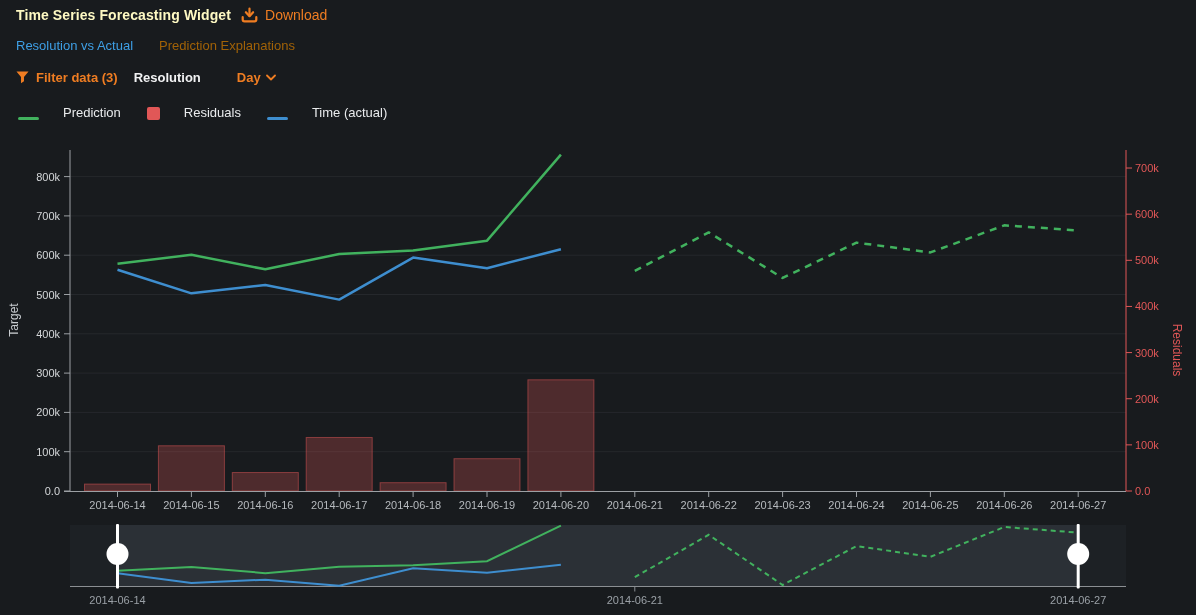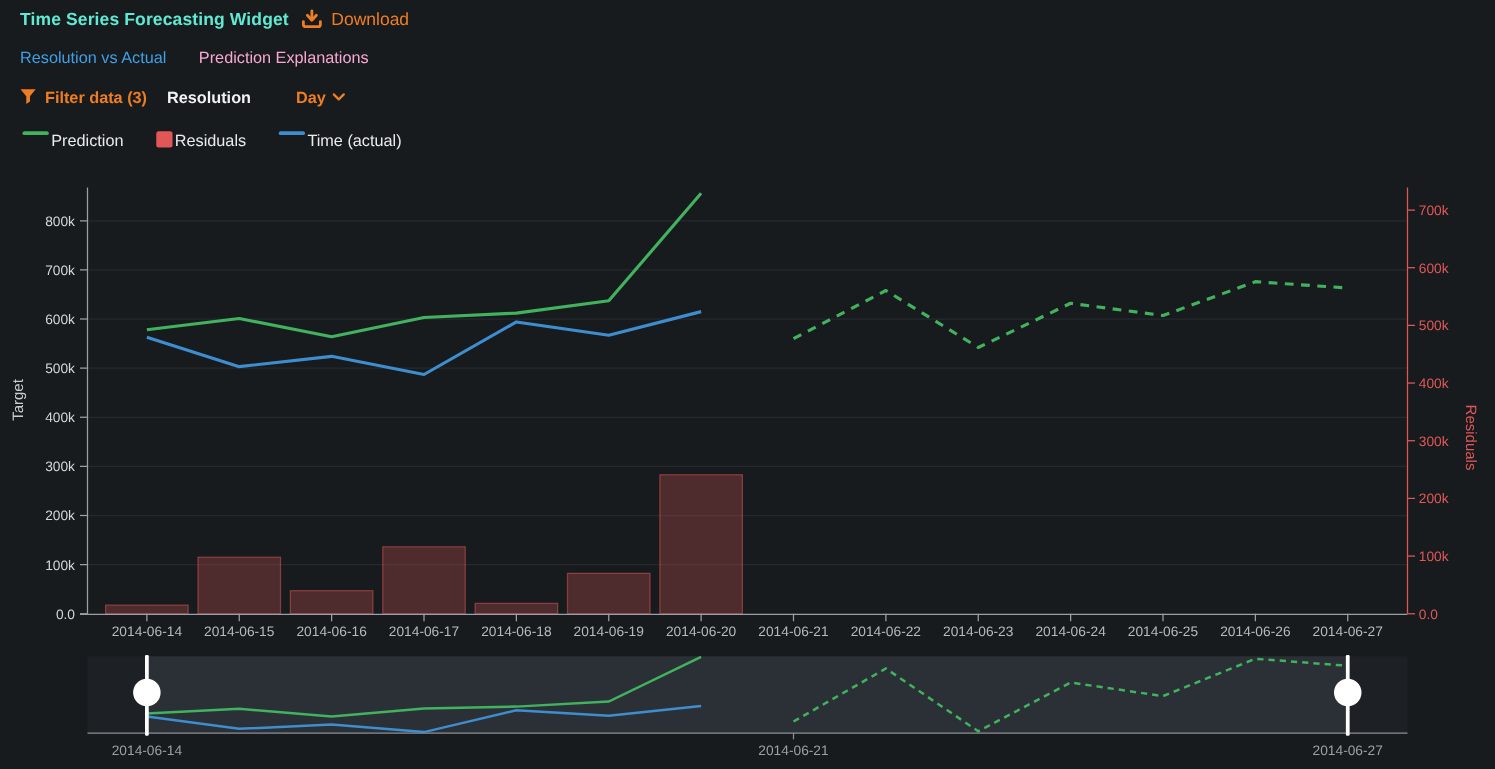--- a/index.html
+++ b/index.html
@@ -6,43 +6,43 @@
   html,body { width:1196px; height:615px; }
   body {
     background:#181b1e;
     font-family:"Liberation Sans", sans-serif;
     color:#eceef0;
     overflow:hidden;
     position:relative;
   }
   .row { position:absolute; left:16px; display:flex; align-items:center; }
   .header { top:7px; gap:10px; }
-  .title { font-size:14px; font-weight:bold; color:#5eead4; letter-spacing:.1px; }
+  .title { font-size:14px; font-weight:bold; color:#fef9c3; letter-spacing:.1px; }
   .download-btn {
     display:flex; align-items:center; gap:7px;
     background:none; border:none; cursor:pointer;
     color:#ef7d22; font-family:inherit; font-size:14px; font-weight:normal;
   }
   .tabs { top:38px; gap:26px; }
-  .tab { font-size:13px; color:#f9a8d4; cursor:pointer; text-decoration:none; }
+  .tab { font-size:13px; color:#a16207; cursor:pointer; text-decoration:none; }
   .tab.active { color:#3e9fe5; }
   .filter-row { top:70px; gap:8px; }
   .filter-btn {
     display:flex; align-items:center; gap:7px;
     background:none; border:none; cursor:pointer;
     color:#ef7d22; font-family:inherit; font-size:13px; font-weight:bold;
   }
   .res-label { font-size:13px; font-weight:bold; color:#f1f2f3; margin-left:8px;text-align:right; }
   .res-value {
     display:flex; align-items:center; gap:5px;
     background:none; border:none; cursor:pointer;
     color:#ef7d22; font-family:inherit; font-size:13px; font-weight:bold;padding-left:28px;
   }
   .legend { top:105px; gap:26px; left:18px; }
-  .legend-item { display:flex; align-items:flex-start; gap:2px; cursor:pointer; }
+  .legend-item { display:flex; align-items:flex-end; gap:24px; cursor:pointer; }
   .legend-item span.lbl { font-size:13px; color:#e9ebed; }
   .sw-line { width:21px; height:3px; border-radius:2px; }
   .sw-square { width:13px; height:13px; border-radius:2px; }
   #chart { position:absolute; left:0; top:135px; }
   svg text { font-family:"Liberation Sans", sans-serif; }
 </style>
 </head>
 <body>
 
 <div class="row header">

